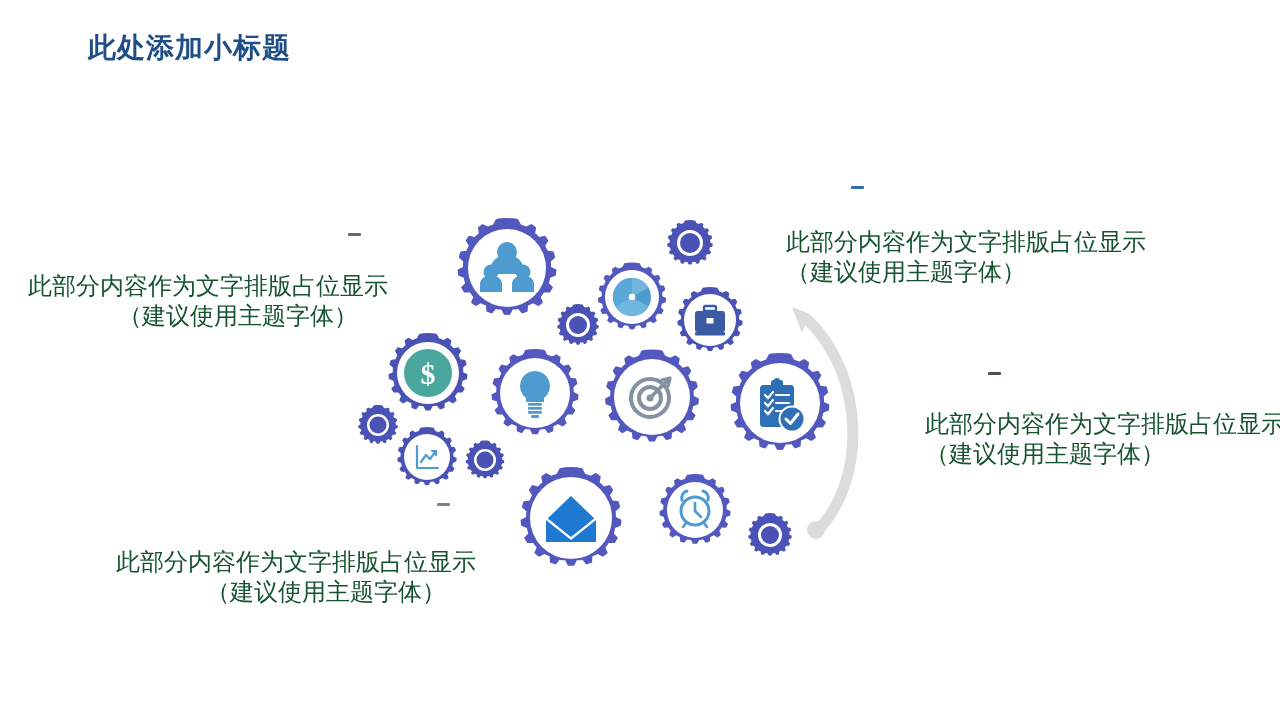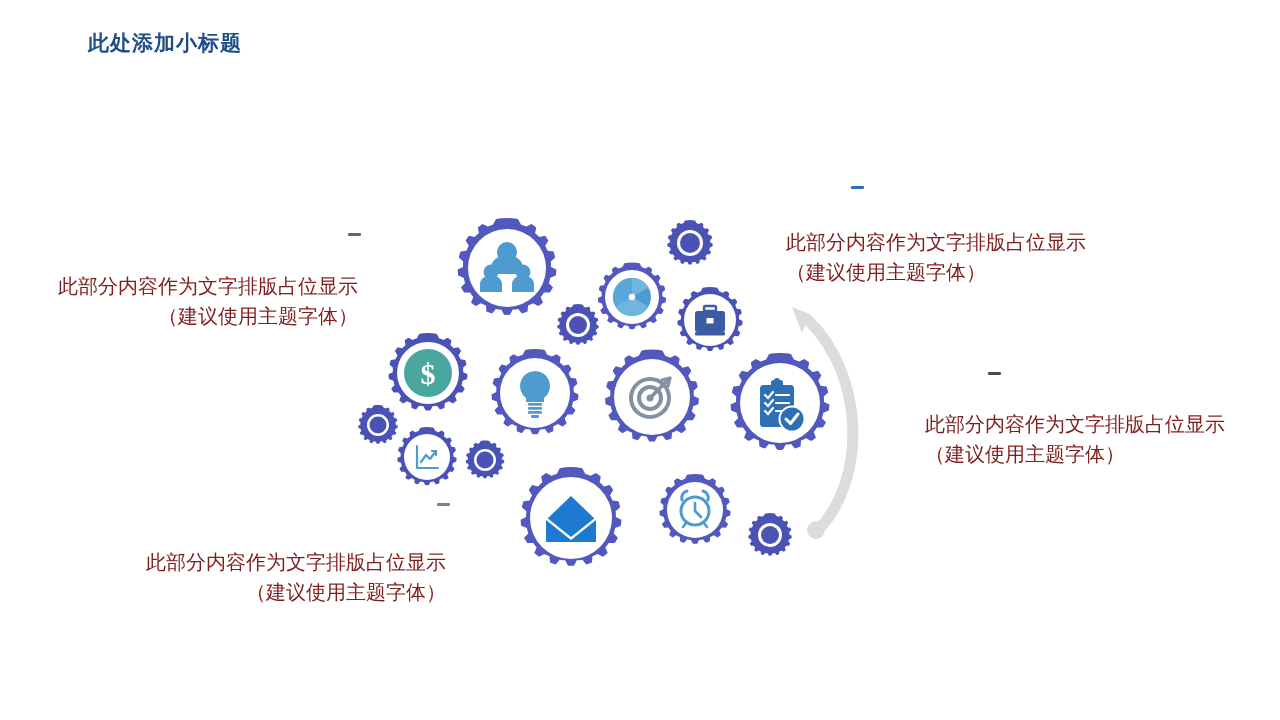--- a/index.html
+++ b/index.html
@@ -14,33 +14,33 @@
     overflow: hidden;
     font-family: "Liberation Sans", "DejaVu Sans", sans-serif;
   }
 
   
   #page-title {
     position: absolute;
     left: 88px;
     top: 29px;
     font-family: "Liberation Sans", "DejaVu Sans", sans-serif;
-    font-size: 21px;
+    font-size: 28px;
     font-weight: bold;
     letter-spacing: 1px;
     color: #1F4E87;
     white-space: nowrap;
   }
 
   
   .caption {
     position: absolute;
-    color: #7f1d1d;
+    color: #14532d;
     font-family: "Liberation Serif", "DejaVu Serif", serif;
-    font-size: 20px;
+    font-size: 24px;
     line-height: 32px;
     white-space: nowrap;
   }
   .caption .l1 { display: block; }
   .caption .l2 { display: block; font-family: Liberation Mono, monospace; }
 
   #caption-left      { left: 28px;  top: 270px; text-align: right;  width: 330px; }
   #caption-topright  { left: 786px; top: 226px; text-align: left;   width: 340px; }
   #caption-right     { left: 925px; top: 408px; text-align: left;   width: 330px; }
   #caption-bottom    { left: 116px; top: 546px; text-align: right;  width: 330px; }

